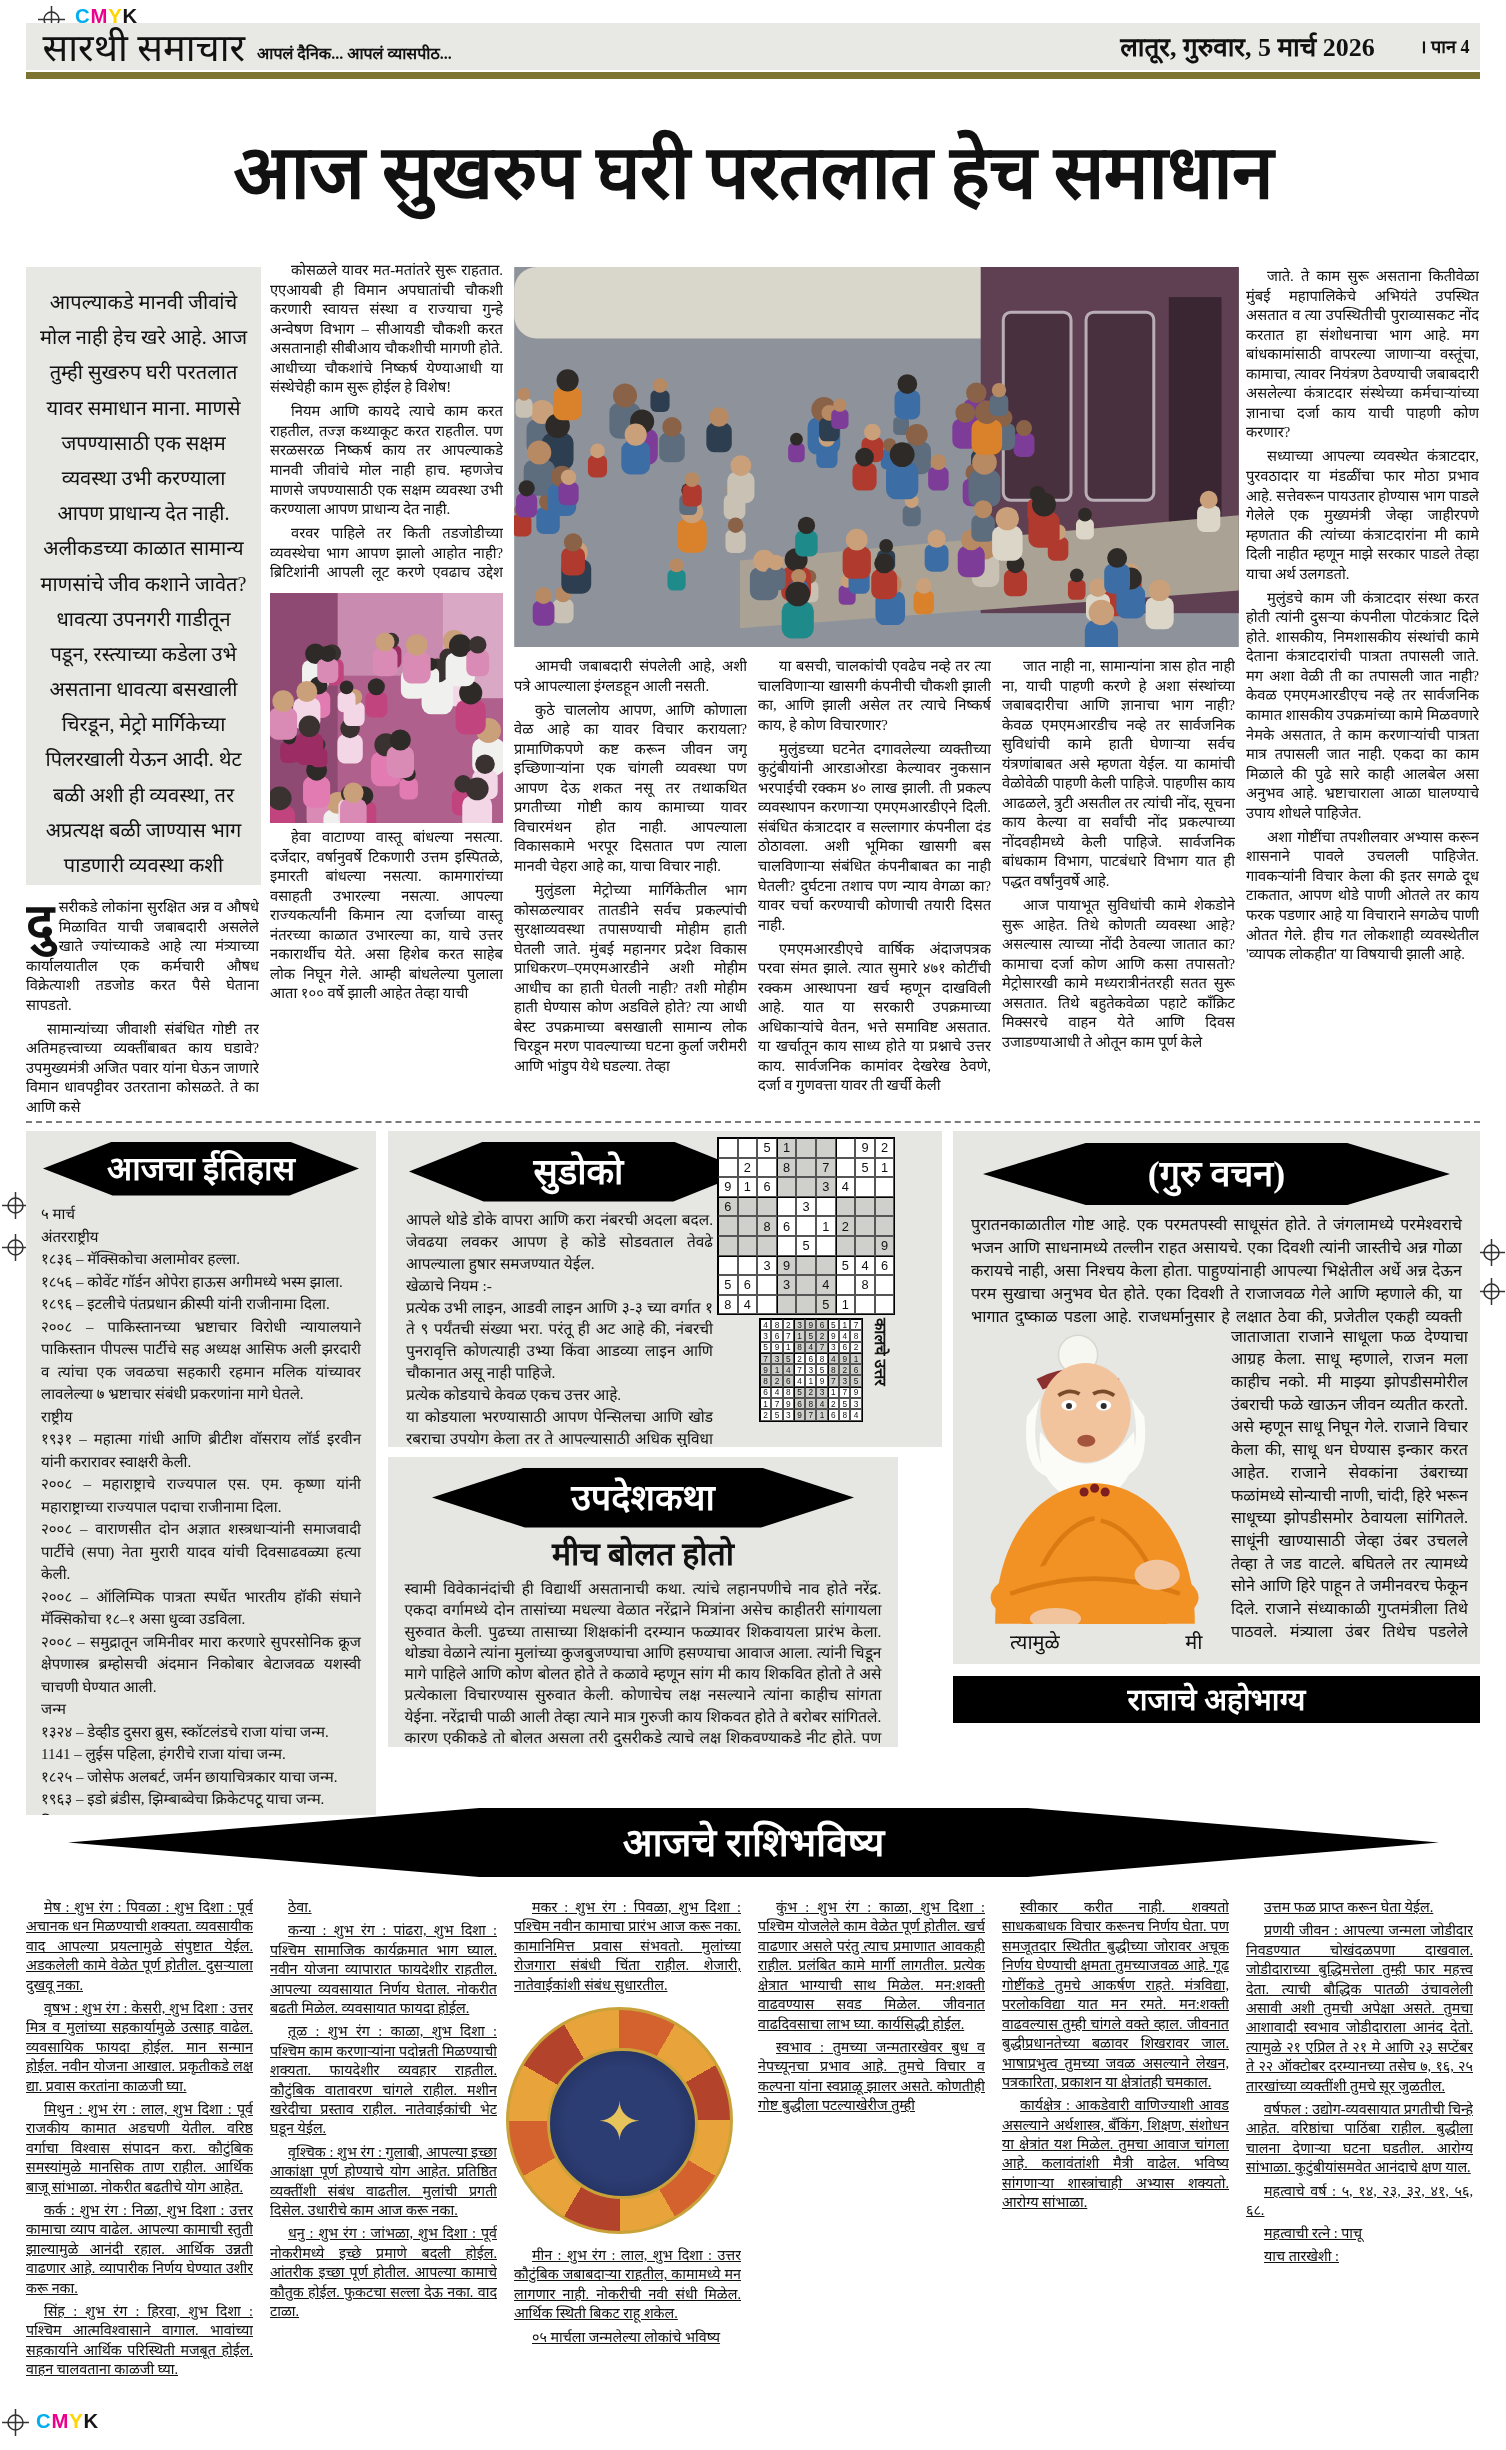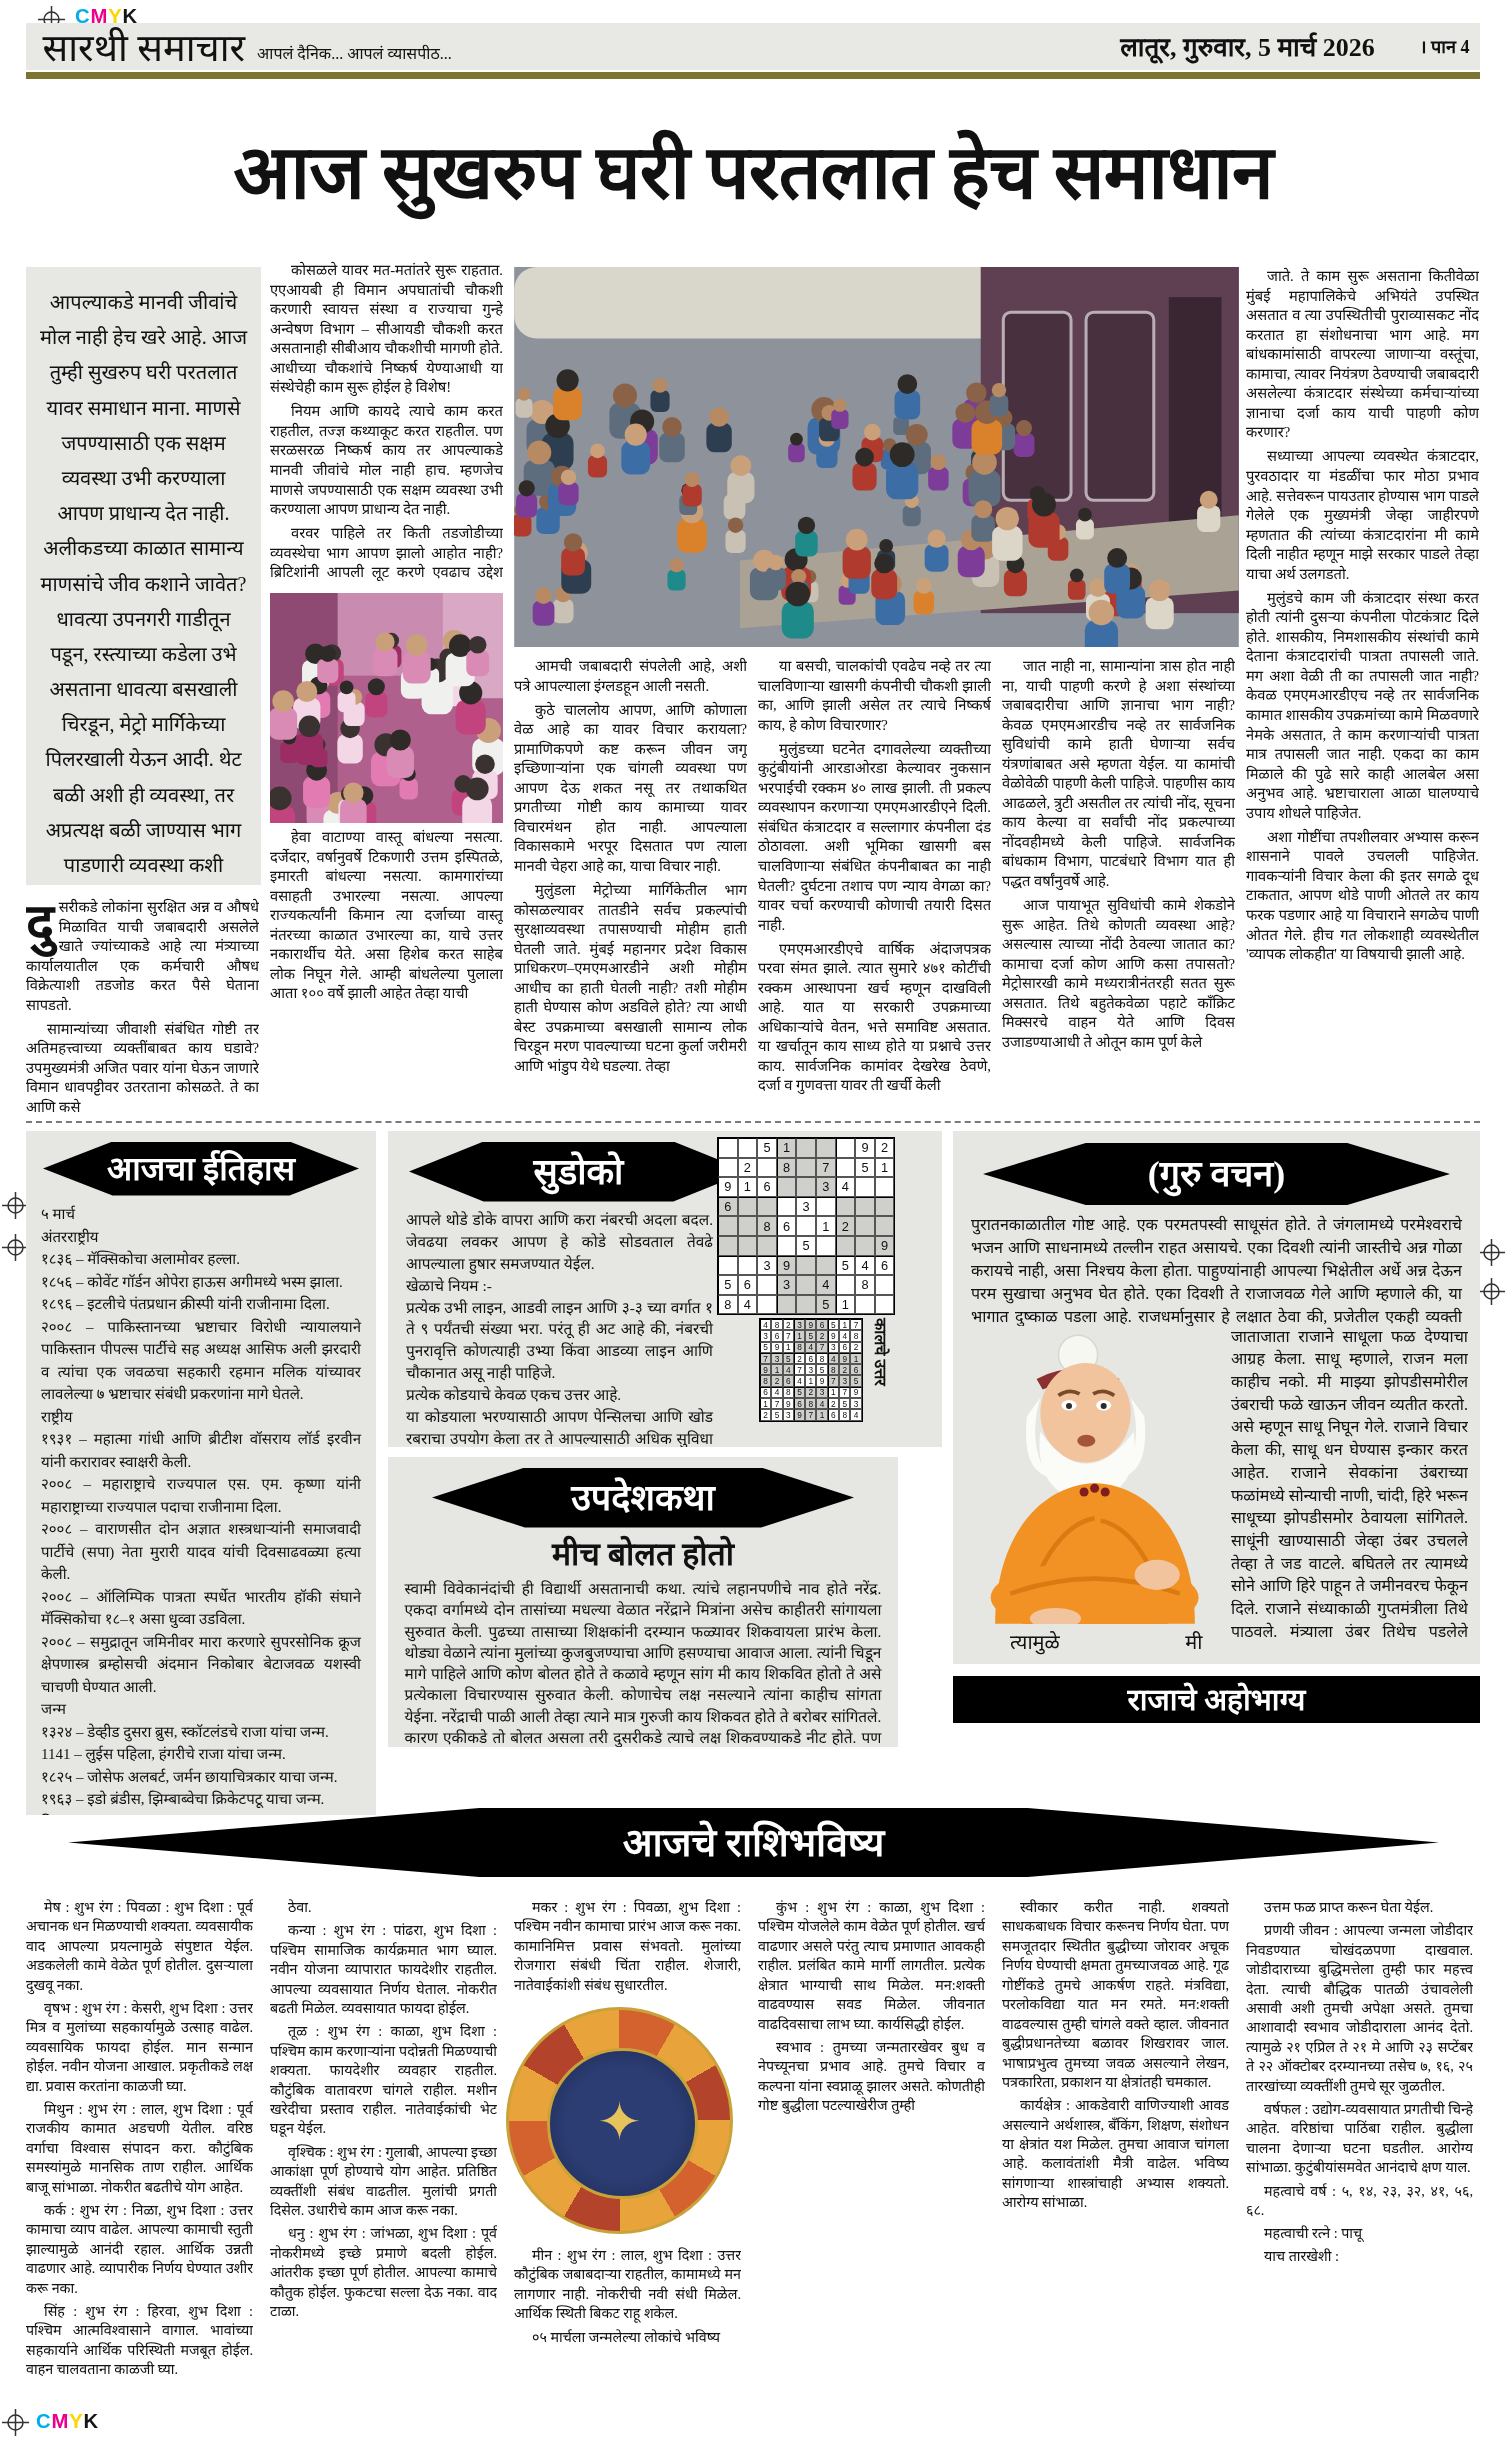--- a/index.html
+++ b/index.html
@@ -6,21 +6,21 @@
   #page{position:relative;width:1506px;height:2450px;background:#ffffff;overflow:hidden;
         font-family:"Liberation Serif","DejaVu Serif",serif;color:#111;}
   .abs{position:absolute;}
   
   .cmyk{font-family:"Liberation Sans","DejaVu Sans",sans-serif;font-weight:bold;font-size:20.3px;letter-spacing:0.8px;}
   .cmyk .c{color:#00aeef}.cmyk .m{color:#ec008c}.cmyk .y{color:#ffd400}.cmyk .k{color:#161616}
   .regmark{width:27px;height:27px;}
   
   #masthead{left:26px;top:22.6px;width:1454px;height:47px;background:#e8e8e5;display:flex;align-items:center;}
   #mast-title{font-size:38px;font-weight:400;margin-left:16.6px;white-space:nowrap;}
-  #mast-tagline{font-size:16px;font-weight:400;margin-left:12px;margin-top:13.6px;white-space:nowrap;}
+  #mast-tagline{font-size:16px;font-weight:700;margin-left:12px;margin-top:13.6px;white-space:nowrap;}
   #mast-right{margin-left:auto;display:flex;align-items:center;margin-right:10.5px;}
   #mast-date{font-size:26px;font-weight:800;white-space:nowrap;}
   #mast-page{font-size:18px;font-weight:700;margin-left:45px;white-space:nowrap;}
   #olive-rule{left:26px;top:72px;width:1454px;height:6.8px;background:#7d7434;}
   #headline{left:26px;top:134px;width:1454px;text-align:center;font-size:75px;font-weight:800;line-height:1.05;letter-spacing:-0.8px;}
   
   .coltext{font-size:14.7px;line-height:1.33;text-align:justify;overflow:hidden;}
   .coltext p{margin:0 0 4.5px 0;text-indent:21px;}
   #lead-box{left:26px;top:267px;width:235px;height:618px;background:#e7e7e4;box-sizing:border-box;
             padding:18px 10.5px;font-size:20px;line-height:1.76;text-align:center;font-weight:500;overflow:hidden;}
@@ -77,21 +77,21 @@
   #rc3a{left:514px;top:1898px;width:227px;height:104px;}
   #rc3b{left:514px;top:2246px;width:227px;height:170px;}
   #zodiac-wheel{left:506px;top:2007px;width:227px;height:227px;border-radius:50%;
      border:3.8px solid #caa23a;box-sizing:border-box;
      background:conic-gradient(#d4622f 0 30deg,#e8a33b 30deg 60deg,#b3432a 60deg 90deg,#e8a33b 90deg 120deg,
        #d4622f 120deg 150deg,#e8a33b 150deg 180deg,#b3432a 180deg 210deg,#e8a33b 210deg 240deg,
        #d4622f 240deg 270deg,#e8a33b 270deg 300deg,#b3432a 300deg 330deg,#e8a33b 330deg 360deg);}
   #zodiac-wheel::after{content:"";position:absolute;left:38px;top:38px;width:145px;height:145px;border-radius:50%;
      background:radial-gradient(circle at 50% 50%, #2c3d73 0 55%, #1b2750 100%);border:3px solid #caa23a;}
   #zodiac-star{position:absolute;left:0;top:81px;width:100%;text-align:center;font-size:53px;color:#e7c35c;z-index:2;}
-  .smalltext p{margin:0 0 3.8px 0;text-indent:18px;}
+  .smalltext p{margin:0 0 3.8px 0;text-indent:18px;text-decoration:underline;}
 </style>
 </head>
 <body>
 
 <div id="page">
 
   <svg class="abs regmark" style="left:38px;top:6px;" viewBox="0 0 36 36">
     <circle cx="18" cy="18" r="10" fill="none" stroke="#333" stroke-width="2"></circle>
     <line x1="18" y1="0" x2="18" y2="36" stroke="#333" stroke-width="2"></line>
       <line x1="0" y1="18" x2="36" y2="18" stroke="#333" stroke-width="2"></line>

